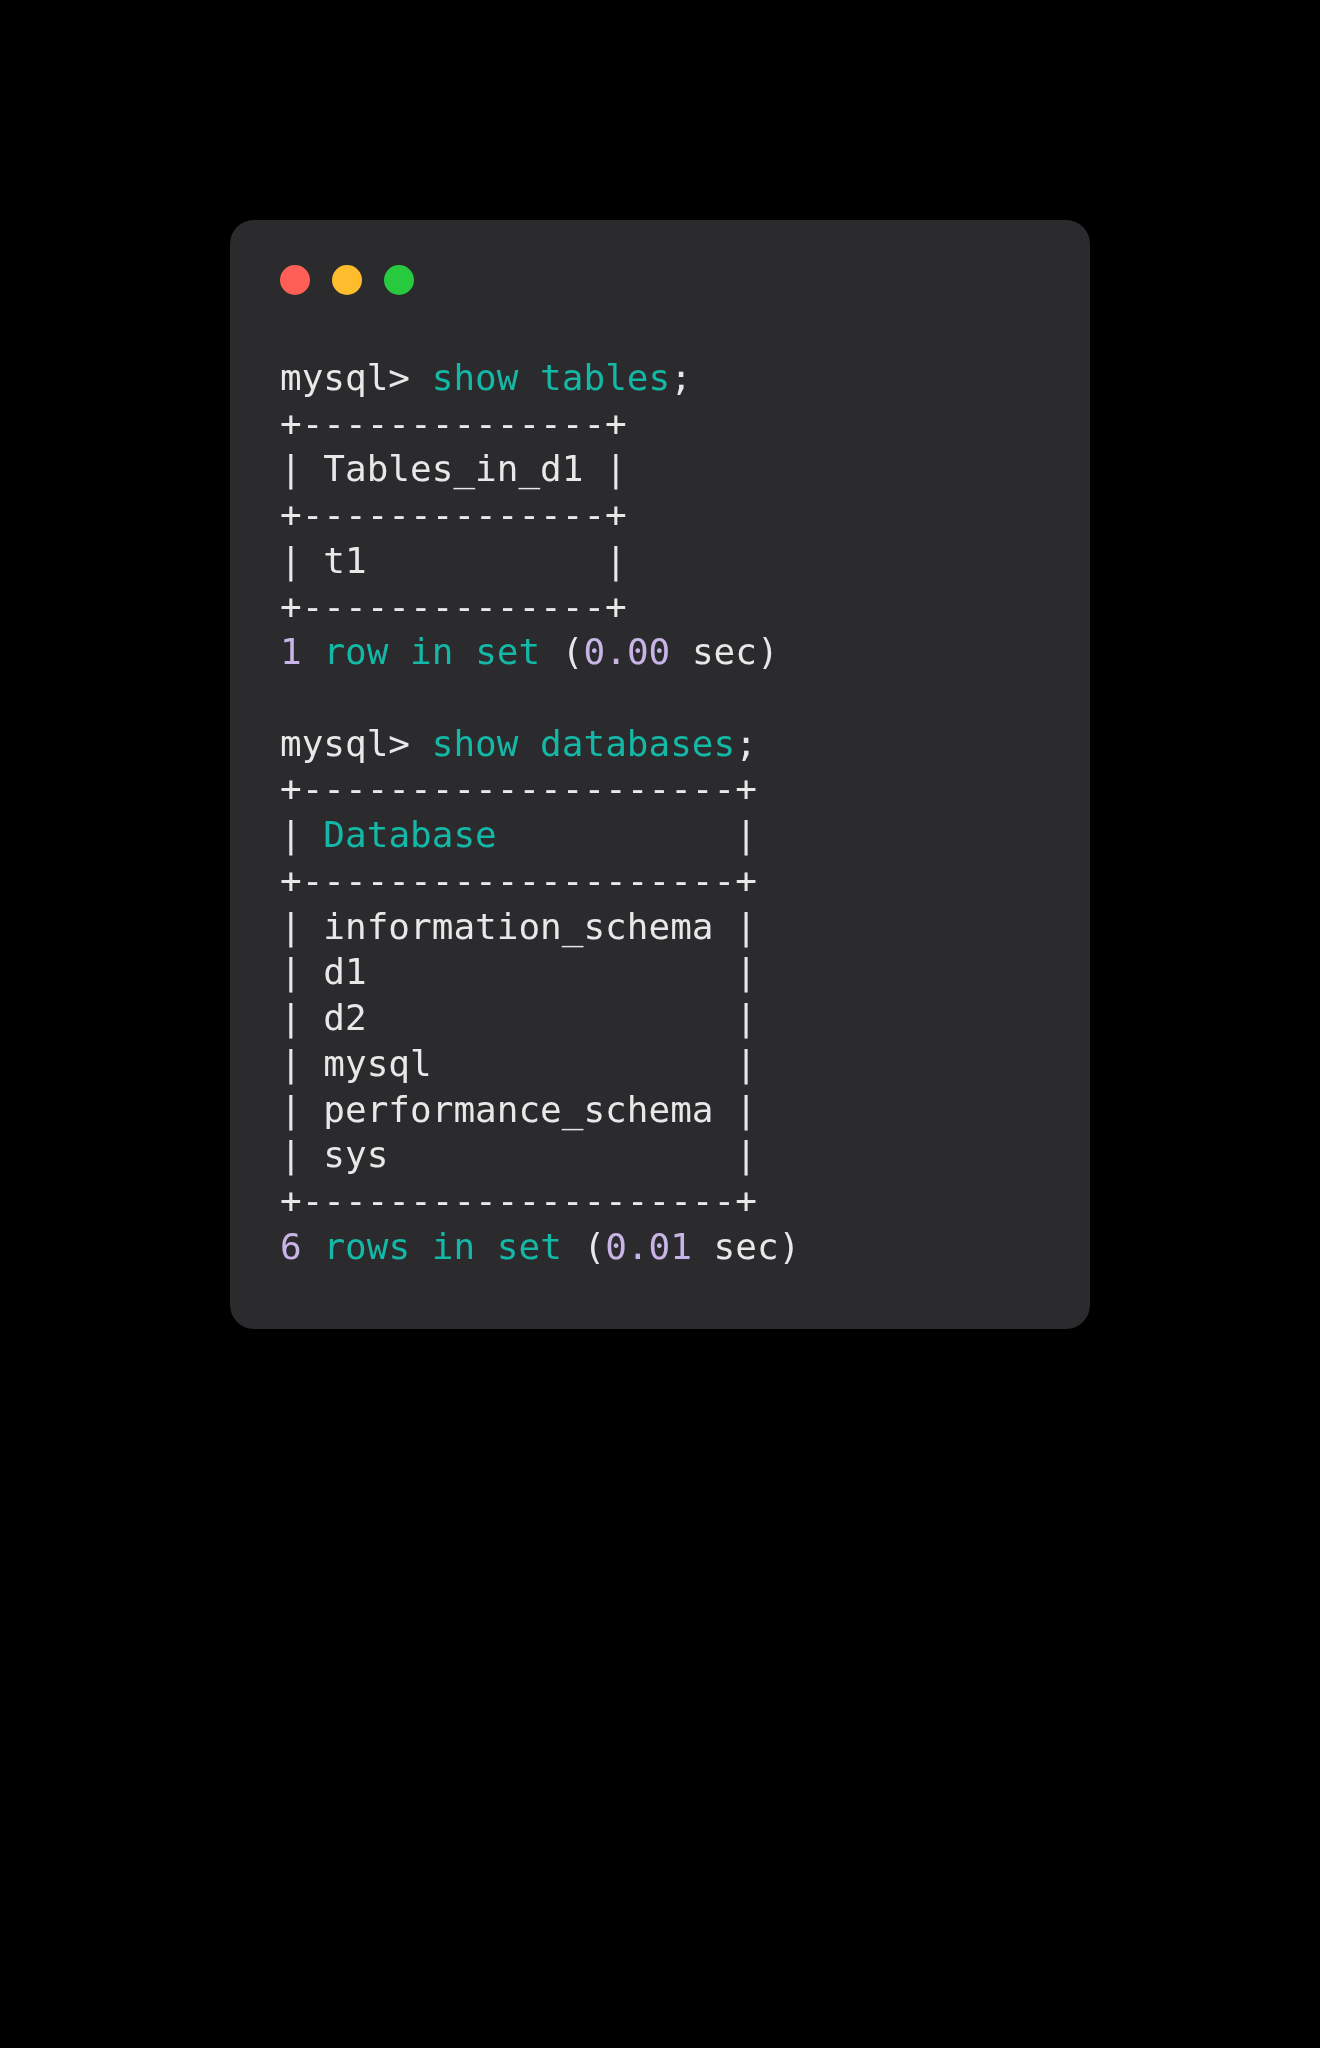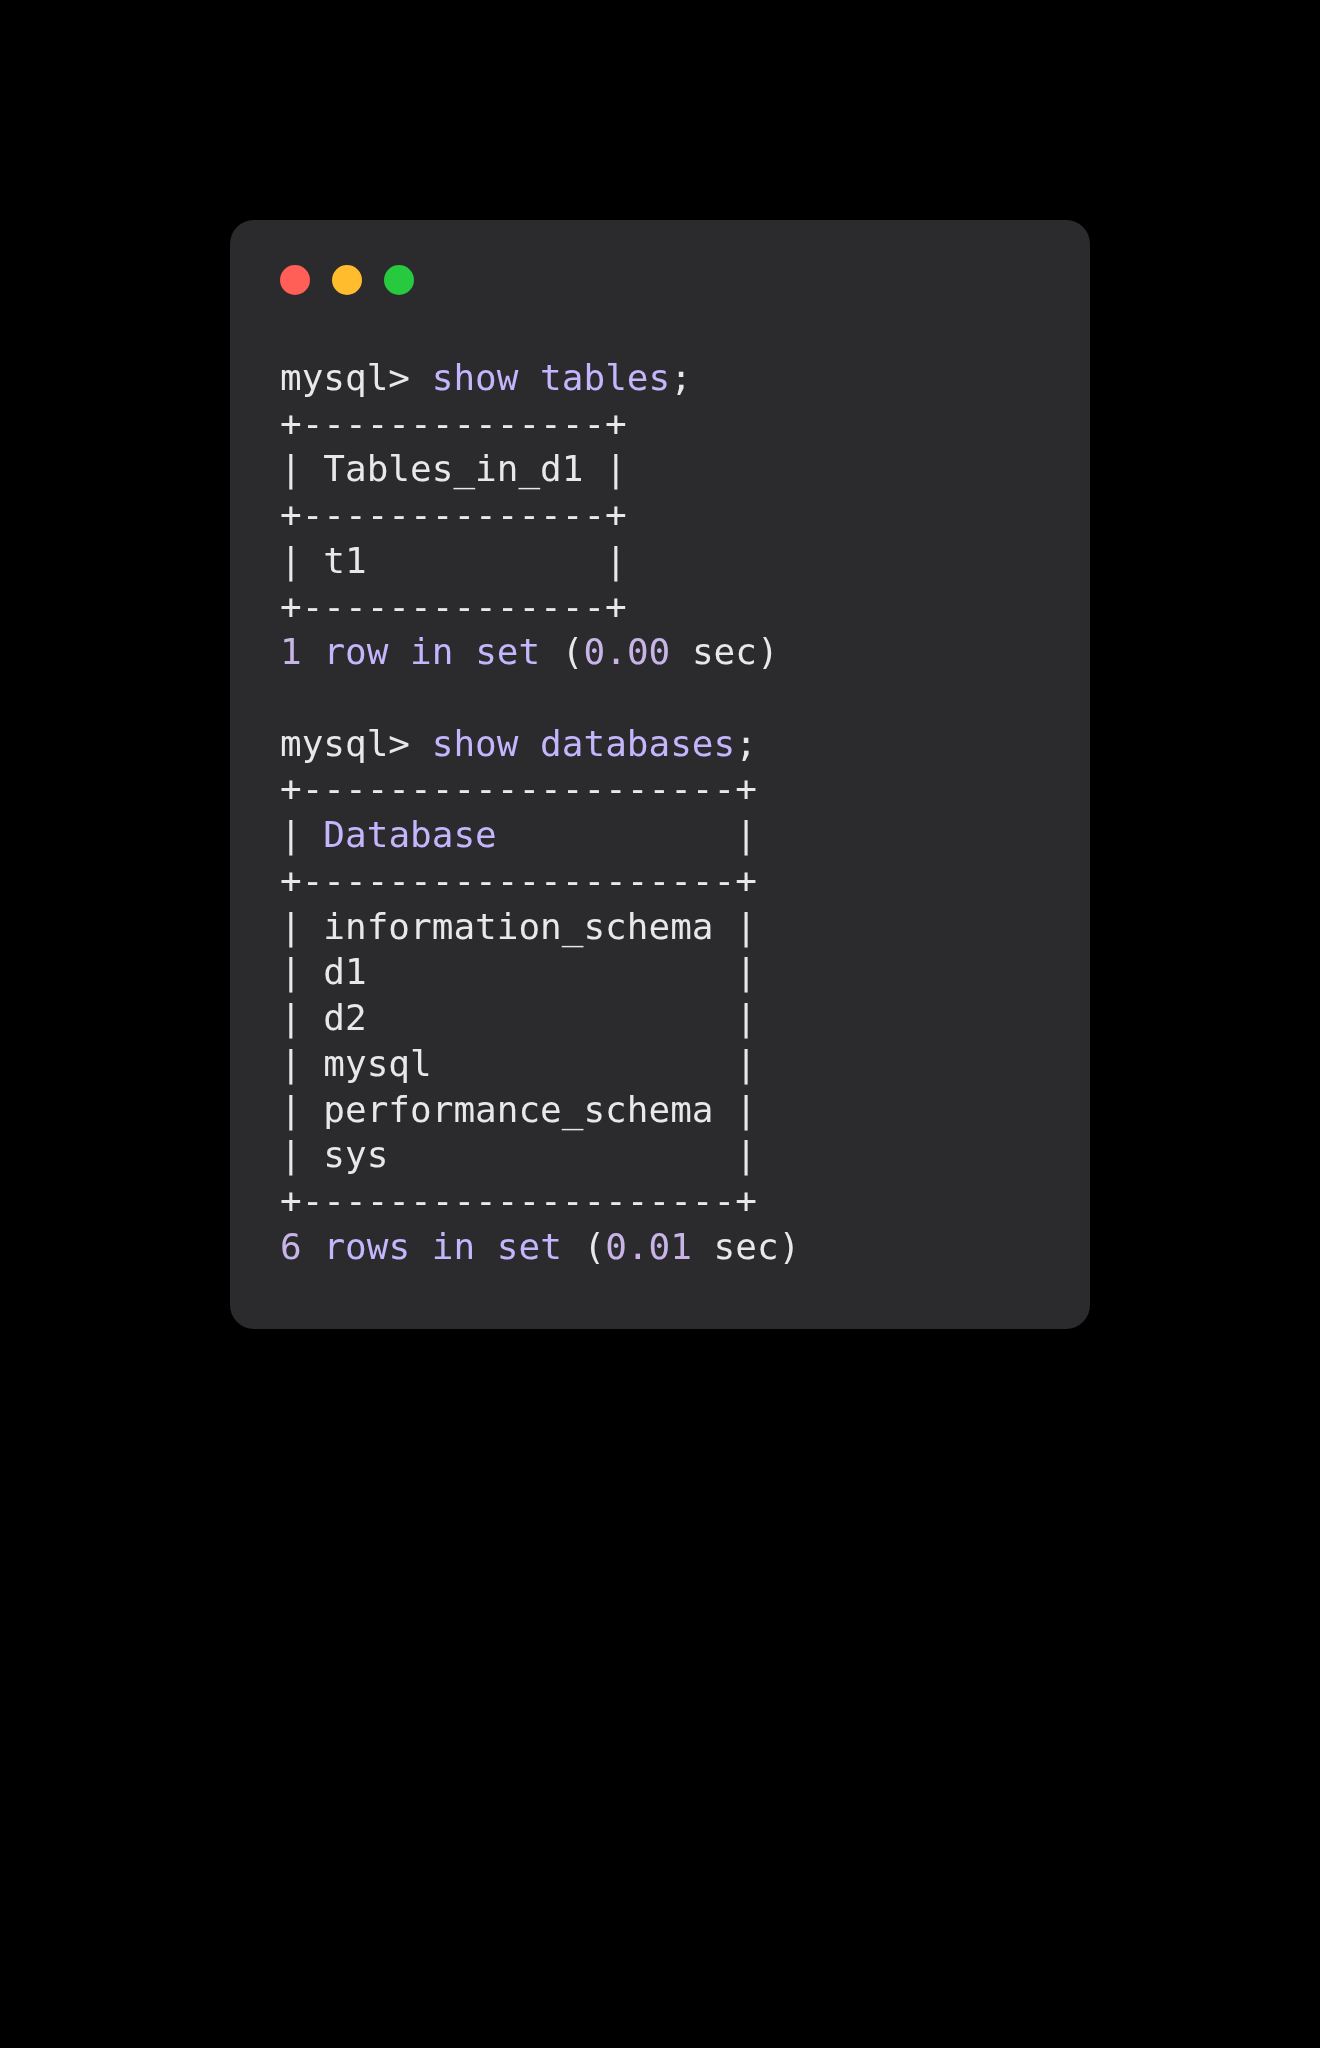--- a/index.html
+++ b/index.html
@@ -35,21 +35,21 @@
   .dot-yellow { background: #ffbd2e; }
   .dot-green  { background: #27c93f; }
   .term {
     font-size: 36px;
     line-height: 1.27;
     white-space: pre;
     color: #e8e8e8;
     letter-spacing: 0;
   }
   .c-default { color: #e8e8e8; text-align: center; }
-  .c-orange  { color: #c4b5fd; }
+  .c-orange  { color: #14b8a6; }
   .c-purple  { color: #c9b4e8; }
 </style>
 </head>
 <body>
 
 <div class="terminal-window">
   <div class="titlebar">
     <div class="dot dot-red"></div>
     <div class="dot dot-yellow"></div>
     <div class="dot dot-green"></div>

